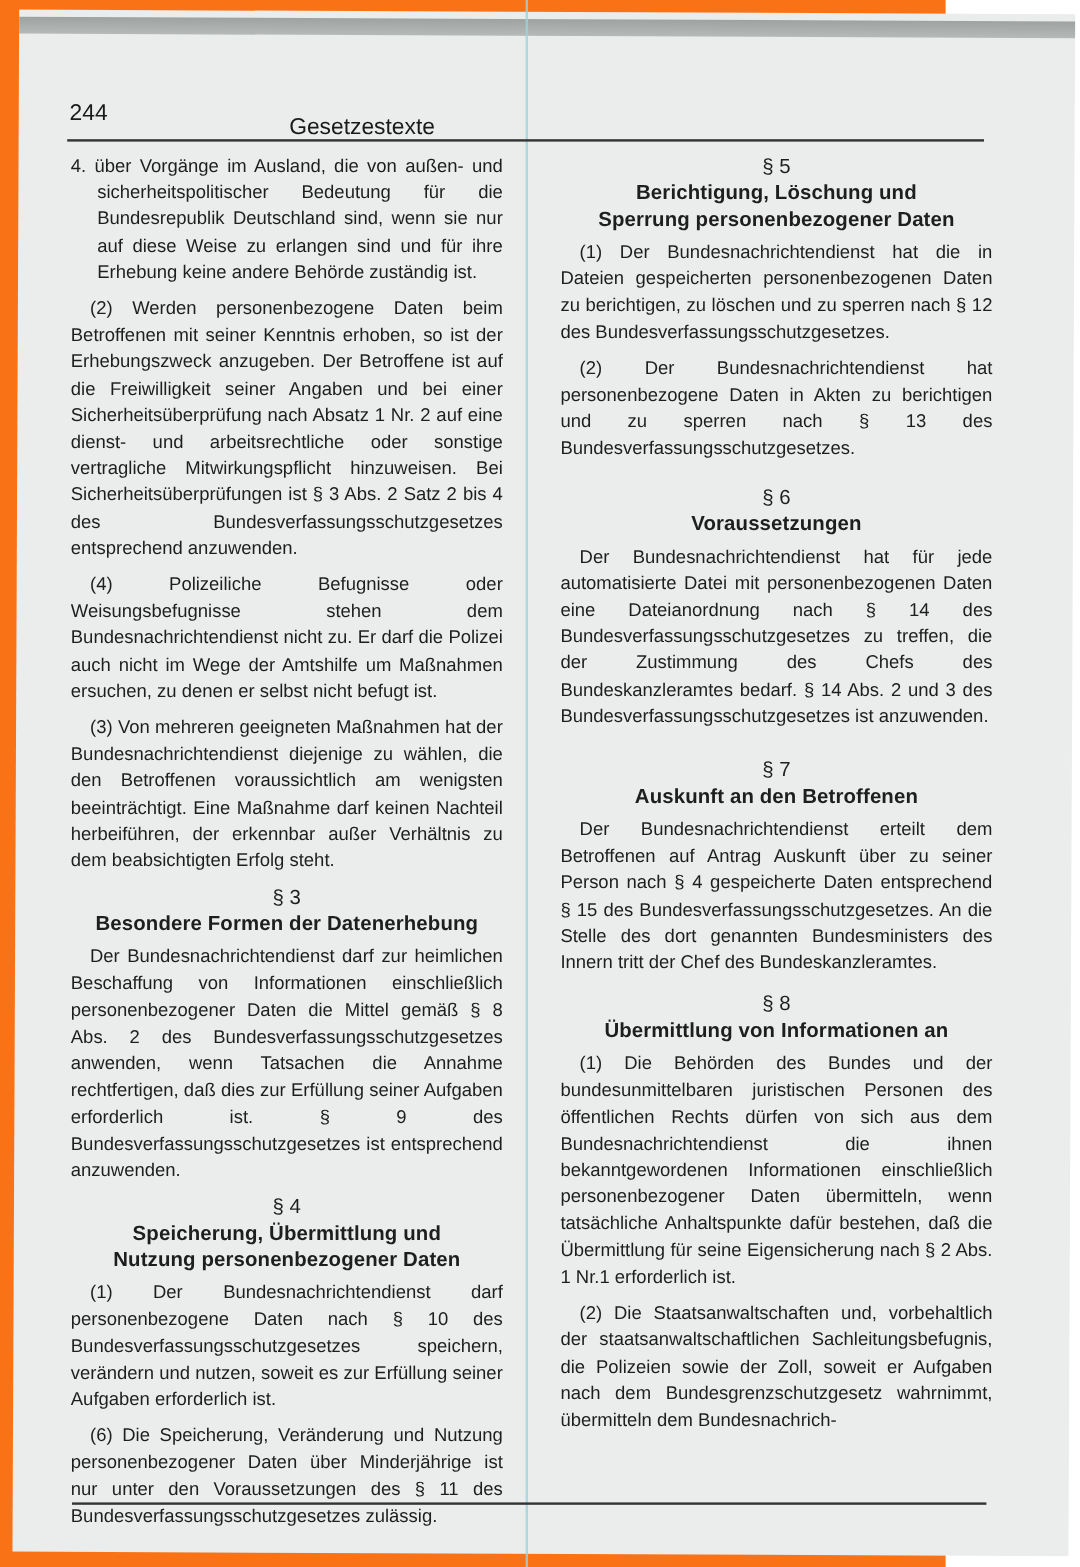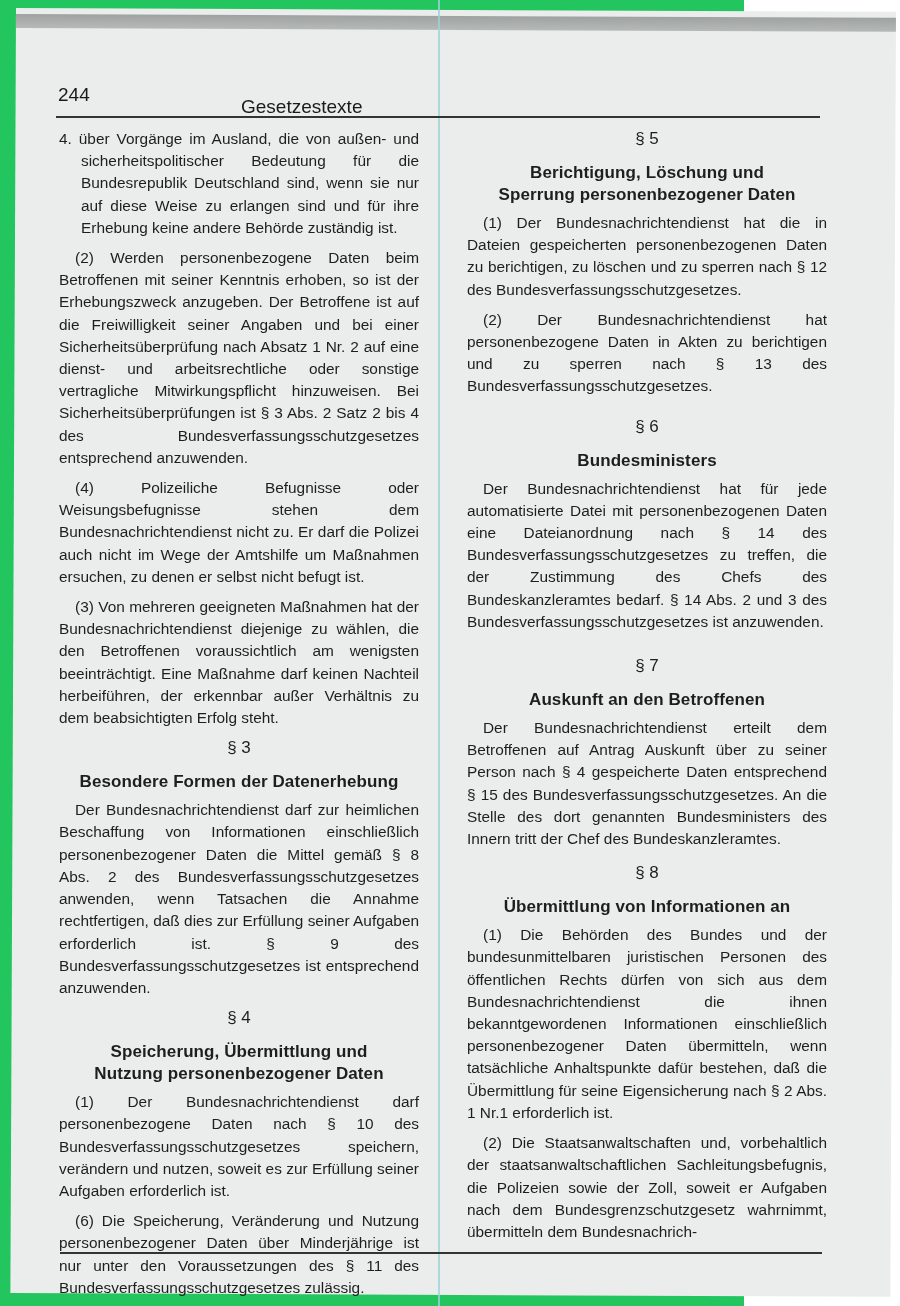--- a/index.html
+++ b/index.html
@@ -4,21 +4,22 @@
   <style>
     html, body {
       margin: 0; padding: 0;
       width: 900px; height: 1306px;
       background: #ffffff;
       overflow: hidden;
     }
     .scan {
       position: absolute; left: 0; top: 0;
       width: 744px; height: 1306px;
-      background: #22c55e;
+      background: #f97316;
+      padding-left: 44px;
     }
     .page {
       position: absolute;
       left: 16px; top: 8px;
       width: 880px; height: 1285px;
       background: #ebeded;
       transform: rotate(0.25deg);
       transform-origin: top left;
     }
     .page-topband {
@@ -74,21 +75,21 @@
       text-align: center;
       font-size: 17px;
       margin: 6px 0 0 0;
       line-height: 22px;
     }
     .sec-title {
       text-align: center;
       font-weight: bold;
       font-size: 17px;
       line-height: 22px;
-      margin: 12px 0 6px 0;
+      margin: 0 0 6px 0;
       letter-spacing: 0.1px;
     }
   </style>
 </head>
 <body>
 
 <div class="scan">
   <div class="page">
     <div class="page-topband"></div>
   </div>
@@ -122,21 +123,21 @@
   <div class="col col-right">
     <div class="sec-num" style="margin-top:0">§ 5</div>
     <div class="sec-title">
       <div>Berichtigung, Löschung und</div>
       <div>Sperrung personenbezogener Daten</div>
     </div>
     <p class="p">(1) Der Bundesnachrichtendienst hat die in Dateien gespeicherten personenbezogenen Daten zu berichtigen, zu löschen und zu sperren nach § 12 des Bundesverfassungsschutzgesetzes.</p>
     <p class="p">(2) Der Bundesnachrichtendienst hat personenbezogene Daten in Akten zu berichtigen und zu sperren nach § 13 des Bundesverfassungsschutzgesetzes.</p>
 
     <div class="sec-num" style="margin-top:18px">§ 6</div>
-    <div class="sec-title">Bundesministers</div>
+    <div class="sec-title">Voraussetzungen</div>
     <p class="p">Der Bundesnachrichtendienst hat für jede automatisierte Datei mit personenbezogenen Daten eine Dateianordnung nach § 14 des Bundesverfassungsschutzgesetzes zu treffen, die der Zustimmung des Chefs des Bundeskanzleramtes bedarf. § 14 Abs. 2 und 3 des Bundesverfassungsschutzgesetzes ist anzuwenden.</p>
 
     <div class="sec-num" style="margin-top:22px">§ 7</div>
     <div class="sec-title">Auskunft an den Betroffenen</div>
     <p class="p">Der Bundesnachrichtendienst erteilt dem Betroffenen auf Antrag Auskunft über zu seiner Person nach § 4 gespeicherte Daten entsprechend § 15 des Bundesverfassungsschutzgesetzes. An die Stelle des dort genannten Bundesministers des Innern tritt der Chef des Bundeskanzleramtes.</p>
 
     <div class="sec-num" style="margin-top:12px">§ 8</div>
     <div class="sec-title">
       <div>Übermittlung von Informationen an</div>
     </div>

